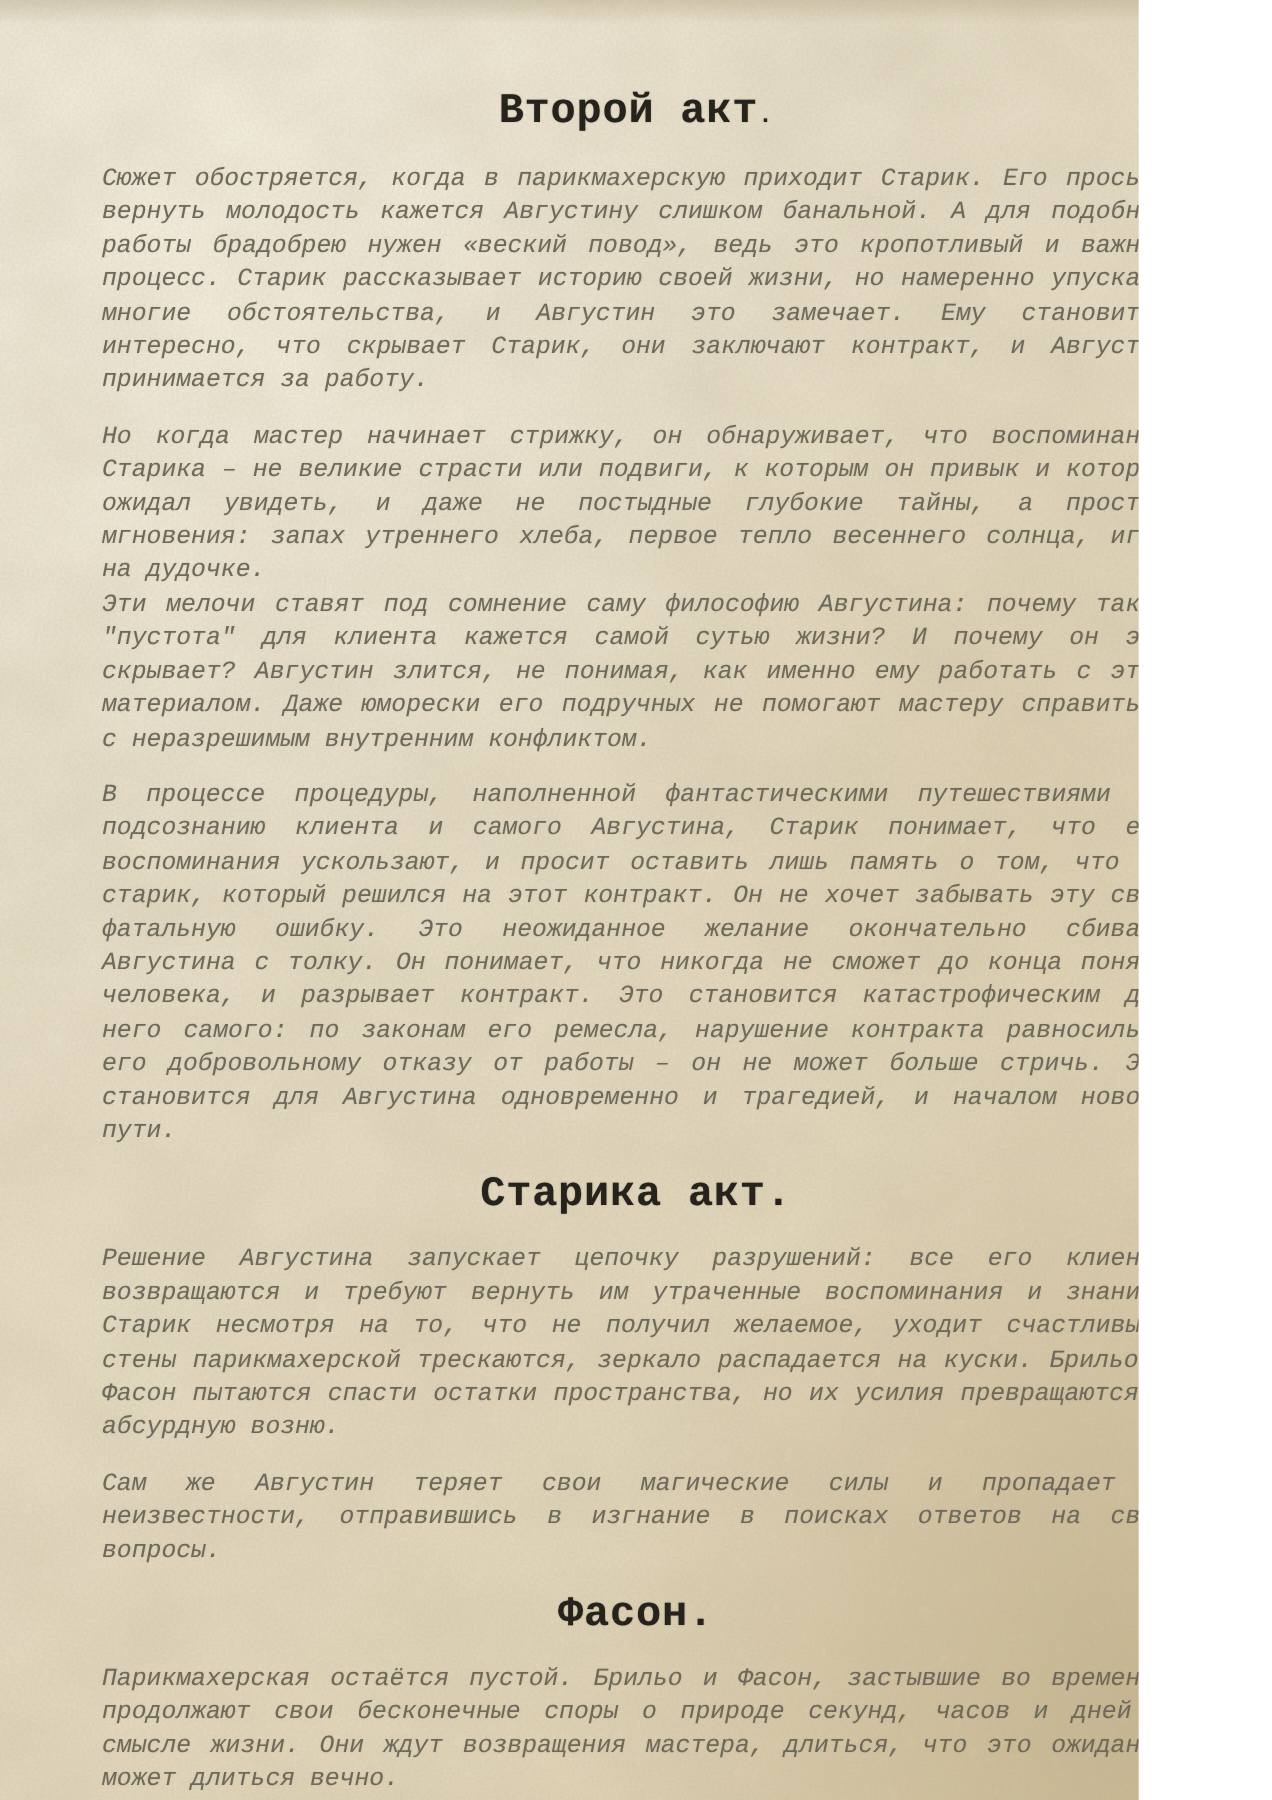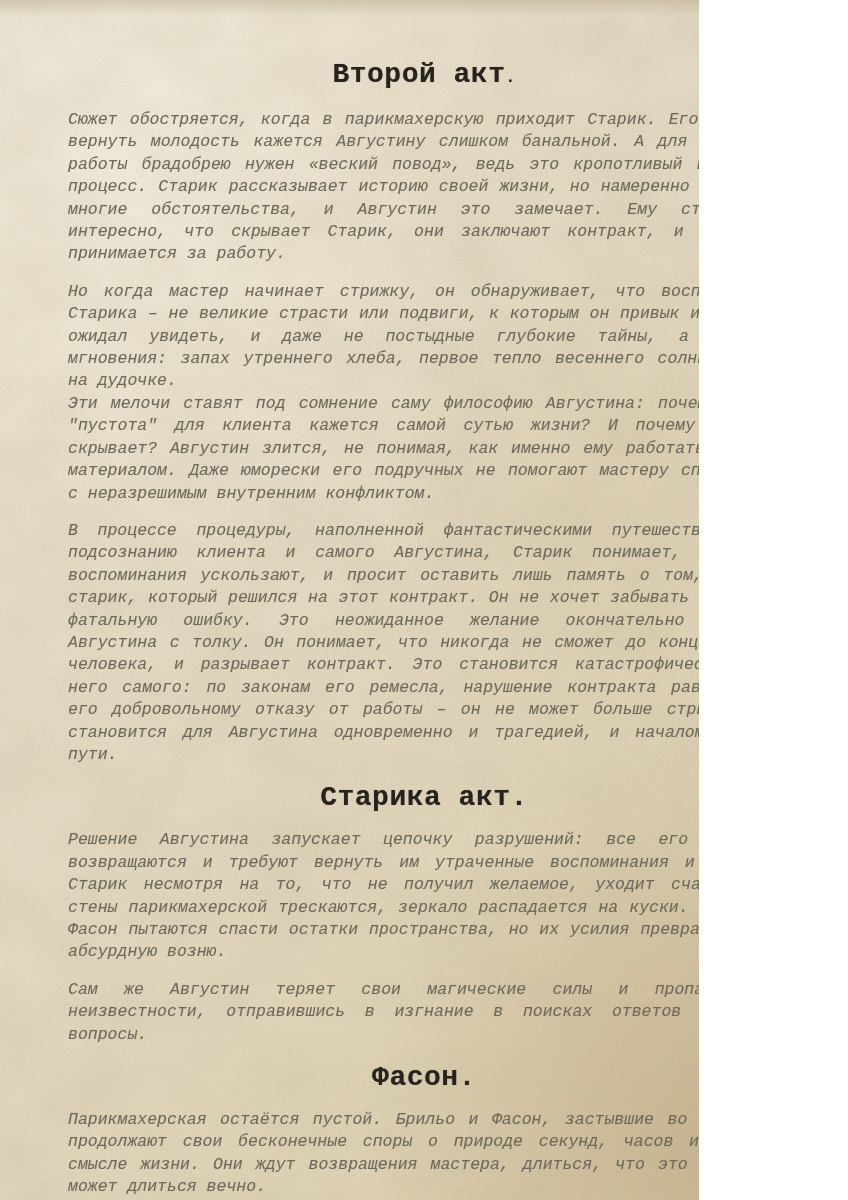--- a/index.html
+++ b/index.html
@@ -1,18 +1,18 @@
 <!DOCTYPE html>
 <html lang="ru"><head>
 <meta charset="utf-8">
 <style>
   html,body{margin:0;padding:0;}
   .page{
     position:relative;
-    width:699px;height:1200px;
+    width:759px;height:1200px;
     overflow:hidden;
     background-color:#e7decа;
     background-color:#e7deca;
     background-image:
       linear-gradient(180deg, rgba(150,130,92,0.28) 0px, rgba(150,130,92,0) 16px),
       radial-gradient(90% 70% at 20% 12%, rgba(250,246,234,0.60), rgba(250,246,234,0) 55%),
       radial-gradient(80% 60% at 100% 95%, rgba(165,140,95,0.38), rgba(165,140,95,0) 60%),
       radial-gradient(55% 40% at 88% 42%, rgba(205,188,150,0.30), rgba(205,188,150,0) 60%),
       linear-gradient(135deg, #ece4d2 0%, #e6dcc5 45%, #ddcfae 100%);
     font-family:"Liberation Mono","DejaVu Sans Mono",monospace;

